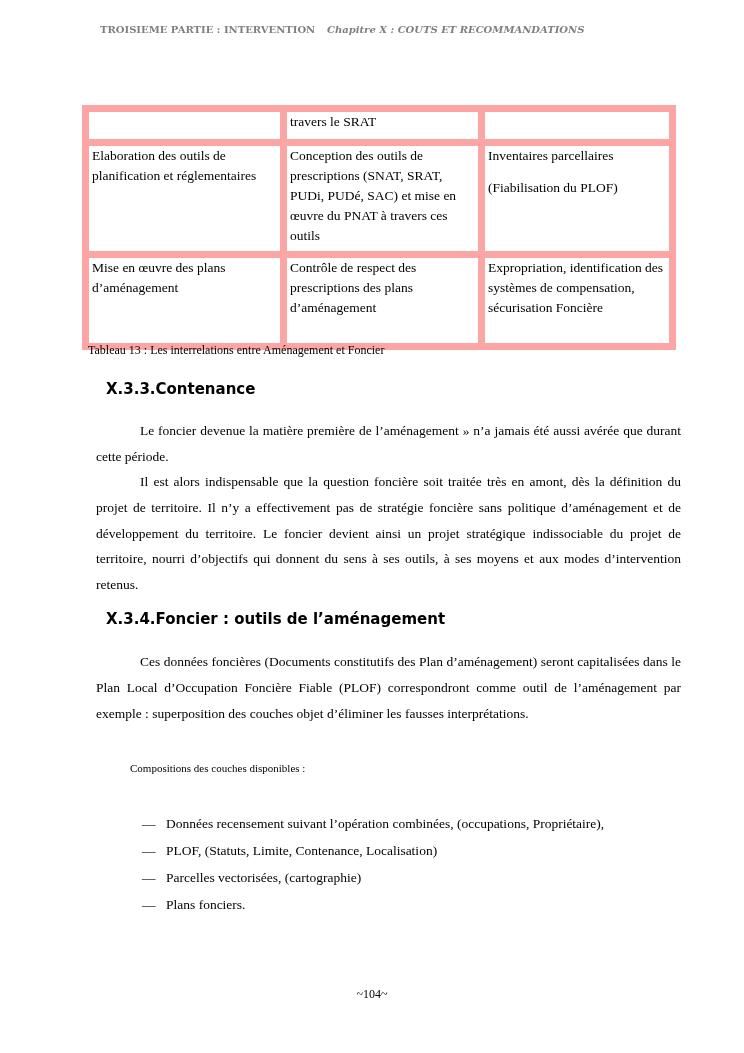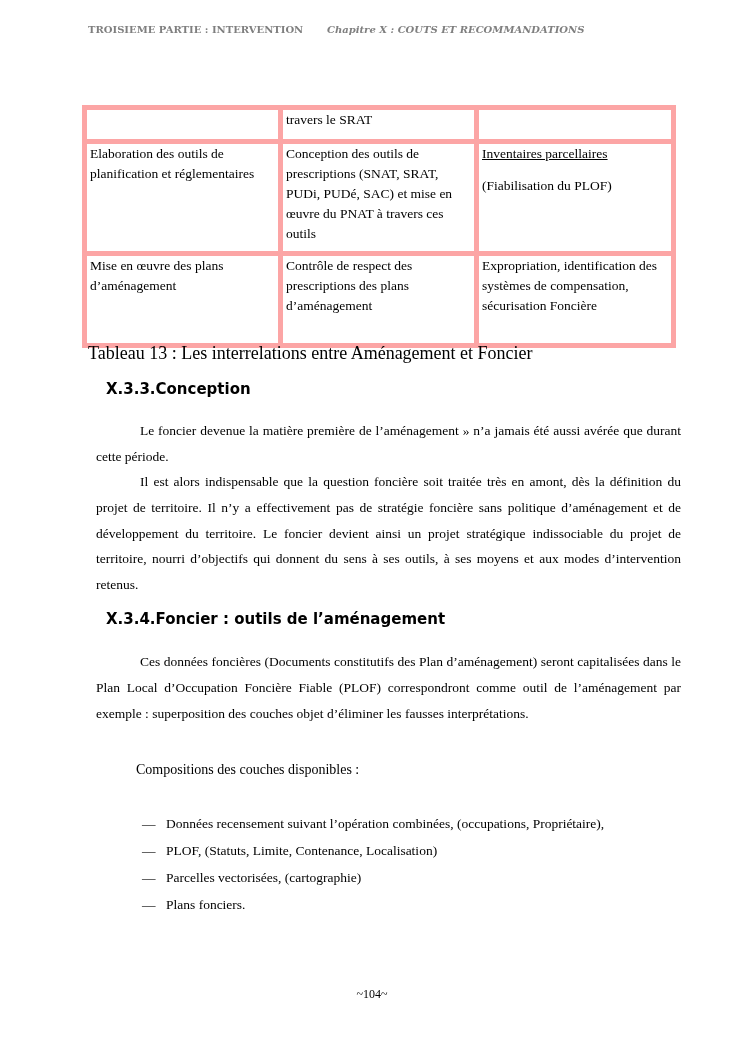--- a/index.html
+++ b/index.html
@@ -1,28 +1,28 @@
 <!DOCTYPE html>
 <html><head>
 <meta charset="utf-8">
 <style>
   html, body { margin:0; padding:0; background:#ffffff; }
   body { width:744px; height:1053px; position:relative; overflow:hidden; color:#000; font-family:"Liberation Serif", serif; }
   .header { position:absolute; top:24px; left:88px; font-family:"DejaVu Serif", serif; font-size:10px; font-weight:bold; color:#7f7f7f; letter-spacing:0; }
-  .header .h-left { position:absolute; left:0; white-space:nowrap; }
+  .header .h-left { position:absolute; left:12px; white-space:nowrap; }
   .header .h-right { position:absolute; left:239px; white-space:nowrap; font-style:italic; font-weight:bold; }
   table.grid { position:absolute; top:105px; left:82px; width:594px; border-collapse:collapse; font-size:13.5px; line-height:20px; }
-  table.grid td { border:5px solid #fca5a5; vertical-align:top; padding:0 3px; }
+  table.grid td { border:7px solid #fca5a5; vertical-align:top; padding:0 3px; }
   table.grid td.c1 { width:185px; }
   table.grid td.c2 { width:185px; }
-  .caption { position:absolute; top:343px; left:88px; font-size:18px; }
+  .caption { position:absolute; top:343px; left:88px; font-size:12px; }
   h3 { position:absolute; margin:0; left:106px; font-family:"DejaVu Sans", sans-serif; font-size:15px; font-weight:bold; }
   .para { position:absolute; left:88px; width:585px; font-size:13.5px; line-height:25.8px; text-align:justify; margin:8px; }
   .para .indent { display:inline-block; width:44px; }
-  .lead { position:absolute; left:136px; font-size:14px; }
+  .lead { position:absolute; left:130px; font-size:11px; }
   ul.dash { position:absolute; left:132px; top:800px; margin:10px; padding:0; list-style:none; font-size:13.5px; }
   ul.dash li { height:27px; line-height:27px; white-space:nowrap; }
   ul.dash li .dash-mark { display:inline-block; width:24px; }
   .pnum { position:absolute; top:987px; left:0; width:744px; text-align:center; font-size:12px; }
 </style>
 </head>
 <body>
 
 <div class="header">
   <span class="h-left">TROISIEME PARTIE : INTERVENTION</span>
@@ -33,35 +33,35 @@
   <tbody>
       <tr style="height:34px;">
     <td class="c1"></td>
     <td class="c2">travers le SRAT</td>
     <td class="c3"></td>
   </tr>
   <tr style="height:112px;margin-left:20px;">
     <td class="c1">Elaboration des outils de planification et réglementaires</td>
     <td class="c2">Conception des outils de prescriptions (SNAT, SRAT, PUDi, PUDé, SAC) et mise en œuvre du PNAT à travers ces outils</td>
     <td class="c3">
-      <div style="margin-bottom:12px;text-decoration:underline;">Inventaires parcellaires</div>
+      <div style="margin-bottom:12px;">Inventaires parcellaires</div>
       <div>(Fiabilisation du PLOF)</div>
     </td>
   </tr>
   <tr style="height:92px;">
     <td class="c1">Mise en œuvre des plans d’aménagement</td>
     <td class="c2">Contrôle de respect des prescriptions des plans d’aménagement</td>
     <td class="c3">Expropriation, identification des systèmes de compensation, sécurisation Foncière</td>
   </tr>
 </tbody>
   </table>
 
 <div class="caption">Tableau 13 : Les interrelations entre Aménagement et Foncier</div>
 
-<h3 style="top:380px;">X.3.3.Conception</h3>
+<h3 style="top:380px;">X.3.3.Contenance</h3>
 
 <p class="para" style="top:410px;"><span class="indent"></span><span>Le foncier devenue la matière première de l’aménagement » n’a jamais été aussi avérée que durant cette période.</span></p>
 
 <p class="para" style="top:461px;"><span class="indent"></span><span>Il est alors indispensable que la question foncière soit traitée très en amont, dès la définition du projet de territoire. Il n’y a effectivement pas de stratégie foncière sans politique d’aménagement et de développement du territoire. Le foncier devient ainsi un projet stratégique indissociable du projet de territoire, nourri d’objectifs qui donnent du sens à ses outils, à ses moyens et aux modes d’intervention retenus.</span></p>
 
 <h3 style="top:610px;">X.3.4.Foncier : outils  de l’aménagement</h3>
 
 <p class="para" style="top:641px;"><span class="indent"></span><span>Ces données foncières (Documents constitutifs des Plan d’aménagement) seront capitalisées dans le Plan Local d’Occupation Foncière Fiable (PLOF) correspondront comme outil de l’aménagement par exemple : superposition des couches objet d’éliminer les fausses interprétations.</span></p>
 
 <div class="lead" style="top:762px;">Compositions des couches disponibles :</div>

